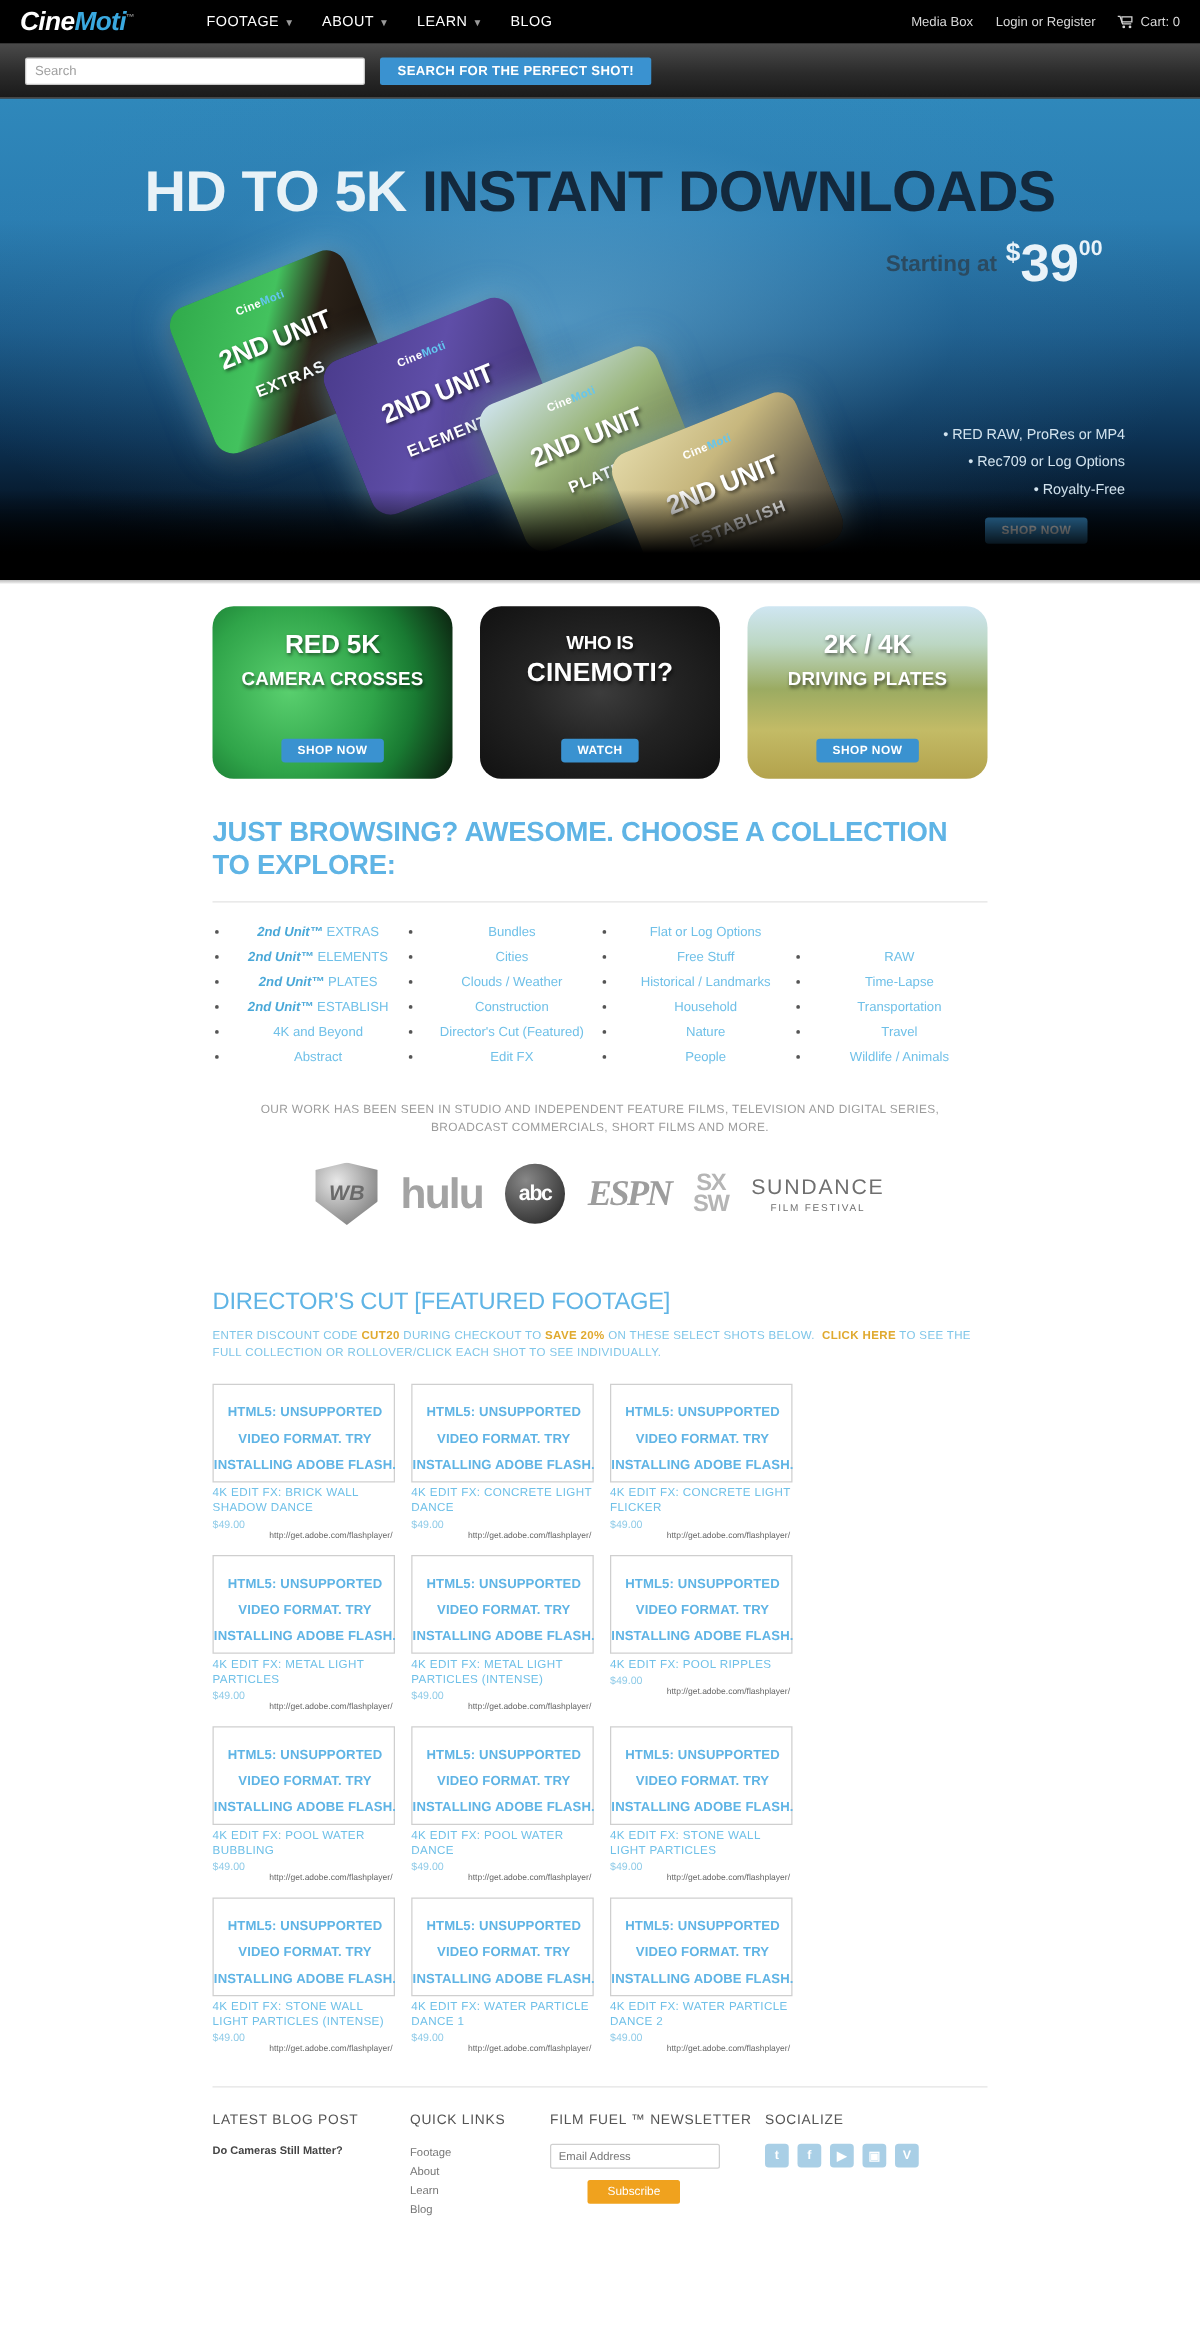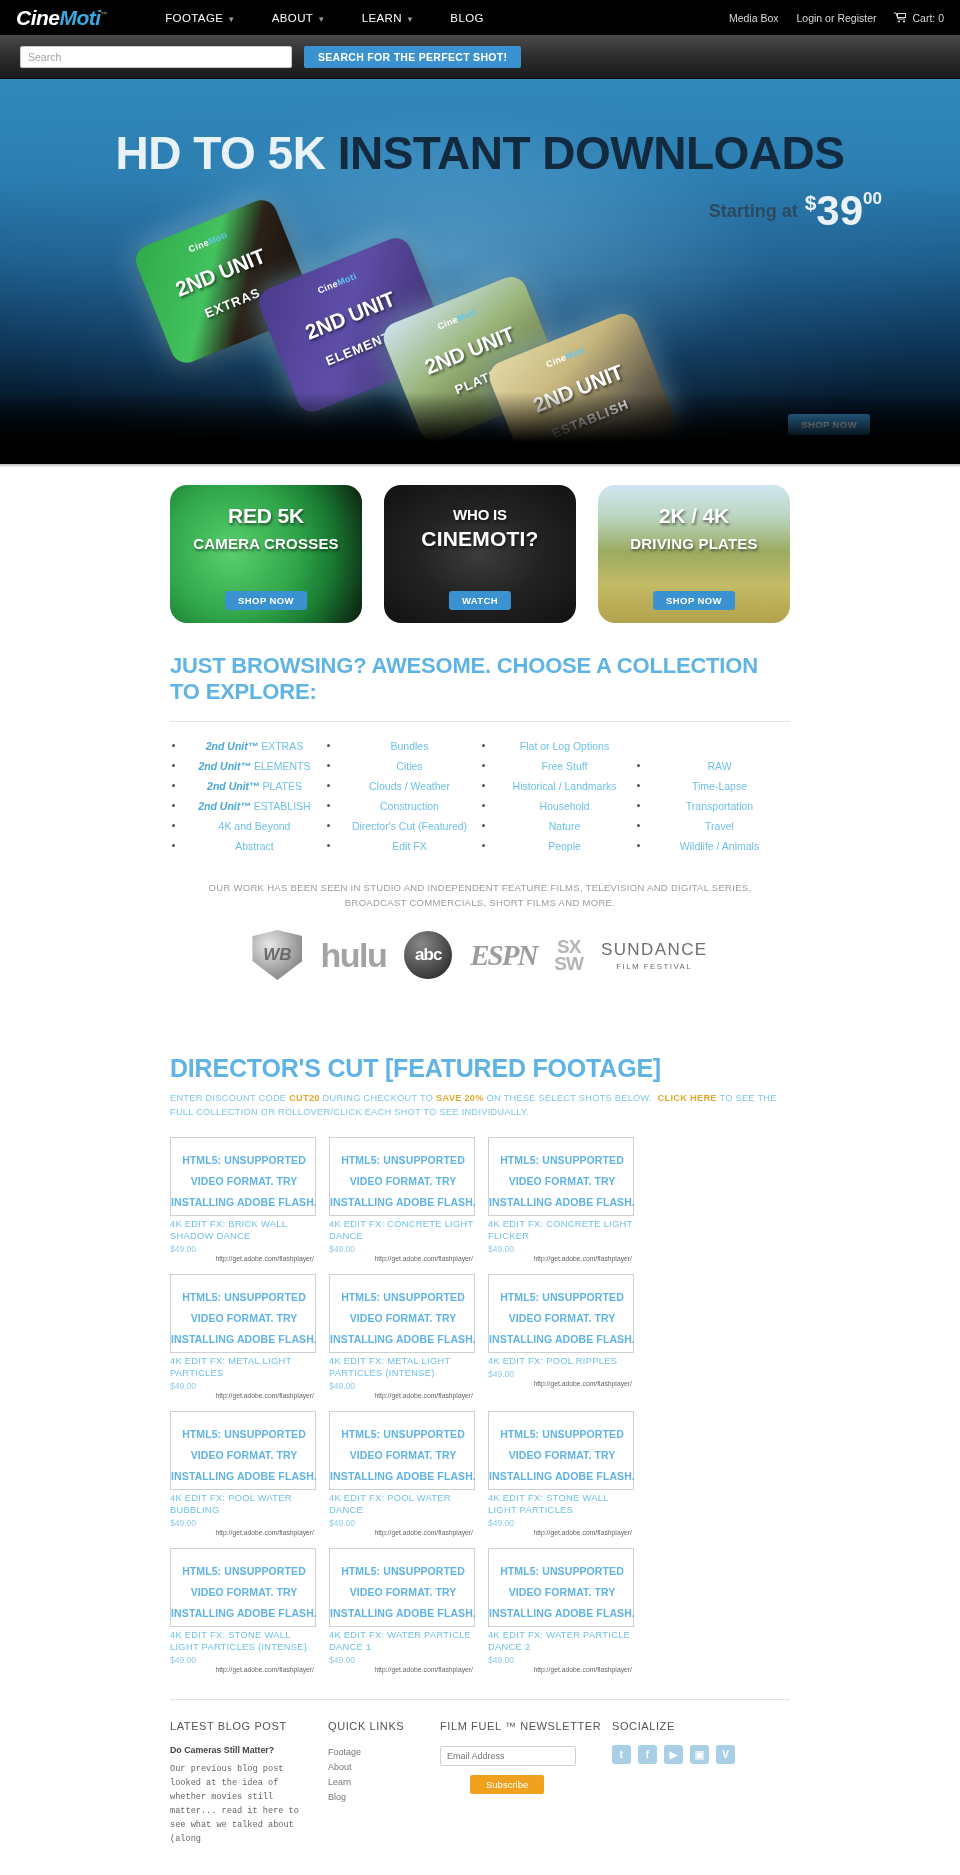--- a/index.html
+++ b/index.html
@@ -27,21 +27,21 @@
     font-size: 21px;
     letter-spacing: -0.5px;
     margin-right: 58px;
     white-space: nowrap;
     font-style: italic;
   }
   .logo .cine { color: #ffffff; }
   .logo .moti { color: #3aa9e0; }
   .logo .tm { color: #888; font-size: 7px; vertical-align: super; font-style: normal; }
 
-  .mainmenu { display: flex; align-items: center; gap: 36px; }
+  .mainmenu { display: flex; align-items: center; gap: 22px; }
   .mainmenu a {
     color: #ffffff;
     font-size: 11.5px;
     letter-spacing: 0.4px;
     text-decoration: none;
     white-space: nowrap;
   }
   .caret {
     display: inline-block;
     margin-left: 4px;
@@ -324,23 +324,23 @@
     letter-spacing: -2px; font-family: Liberation Serif, serif;
   }
   .sxsw-logo { font-size: 19px; color: #b5b5b5; font-weight: bold; line-height: 17px; letter-spacing: -1px; text-align:center; }
   .sundance-logo { text-align: center; color: #6f6f6f; }
   .sundance-logo .s1 { font-size: 17px; letter-spacing: 1.4px; }
   .sundance-logo .s2 { font-size: 8px; letter-spacing: 1.4px; margin-top: 2px; }
 
   
   .dc-head {
     color: #5fb4e5;
-    font-size: 25px;
-    font-weight: bold;
-    margin-top: 74px;
+    font-size: 19px;
+    font-weight: normal;
+    margin-top: 51px;
     letter-spacing: -0.2px;
   }
   .dc-sub {
     color: #7ec5e8;
     font-size: 9.2px;
     line-height: 14px;
     letter-spacing: 0.3px;
     margin-top: 8px;
   }
   .dc-sub .gold { color: #e0a92e; font-weight: bold; }
@@ -496,20 +496,25 @@
       <div class="l1">2ND UNIT</div>
       <div class="l2">PLATES</div>
     </div>
     <div class="pcard" id="pc3">
       <div class="brand"><span>Cine</span><span class="b2">Moti</span></div>
       <div class="l1">2ND UNIT</div>
       <div class="l2">ESTABLISH</div>
     </div>
   </div>
 
+  <div class="hero-bullets">
+    <div>• RED RAW, ProRes or MP4</div>
+    <div>• Rec709 or Log Options</div>
+    <div>• Royalty-Free</div>
+  </div>
 
   <div class="shopnow-hero">SHOP NOW</div>
   <div class="hero-bottom-fade"></div>
 </div>
 <div class="hero-sep"></div>
 
 <div class="container">
 
   <div class="promos">
     <div class="promo green">
@@ -707,21 +712,20 @@
       <div class="vurl">http://get.adobe.com/flashplayer/</div>
     </div>
 
   </div>
 
   <hr class="footer-sep">
   <div class="footer">
     <div class="fcol-blog">
       <div class="fhead">LATEST BLOG POST</div>
       <div class="blogtitle">Do Cameras Still Matter?</div>
-      <div class="blogbody">Our previous blog post looked at the idea of whether movies still matter... read it here to see what we talked about (along</div>
     </div>
     <div class="fcol-quick">
       <div class="fhead">QUICK LINKS</div>
       <div class="quicklinks">
         <a href="#">Footage</a>
         <a href="#">About</a>
         <a href="#">Learn</a>
         <a href="#">Blog</a>
       </div>
     </div>

